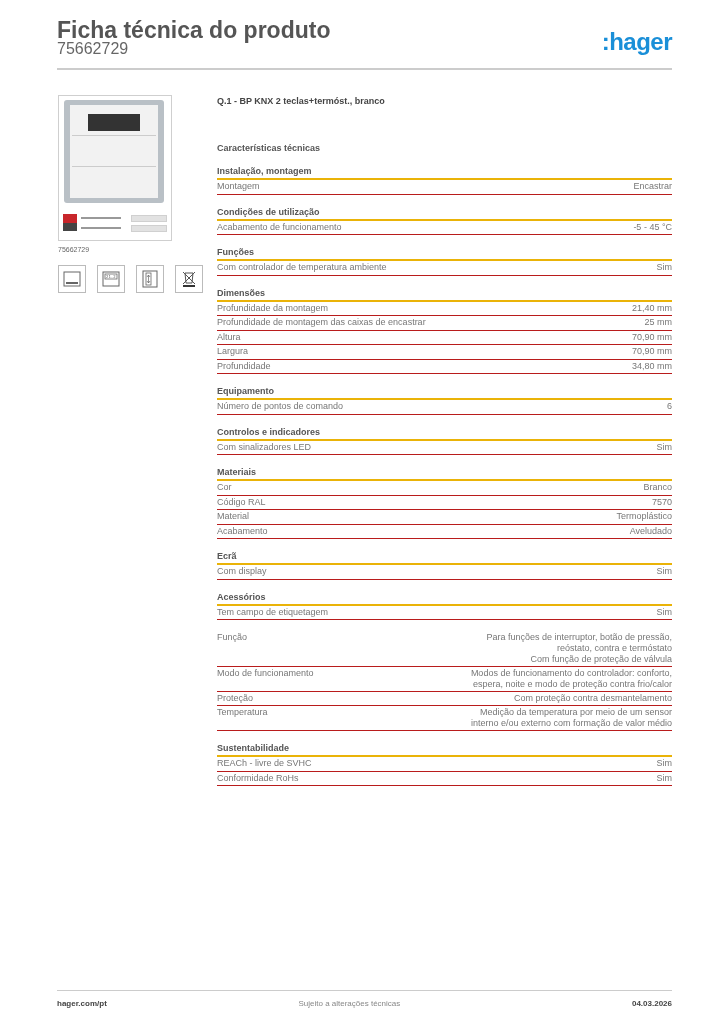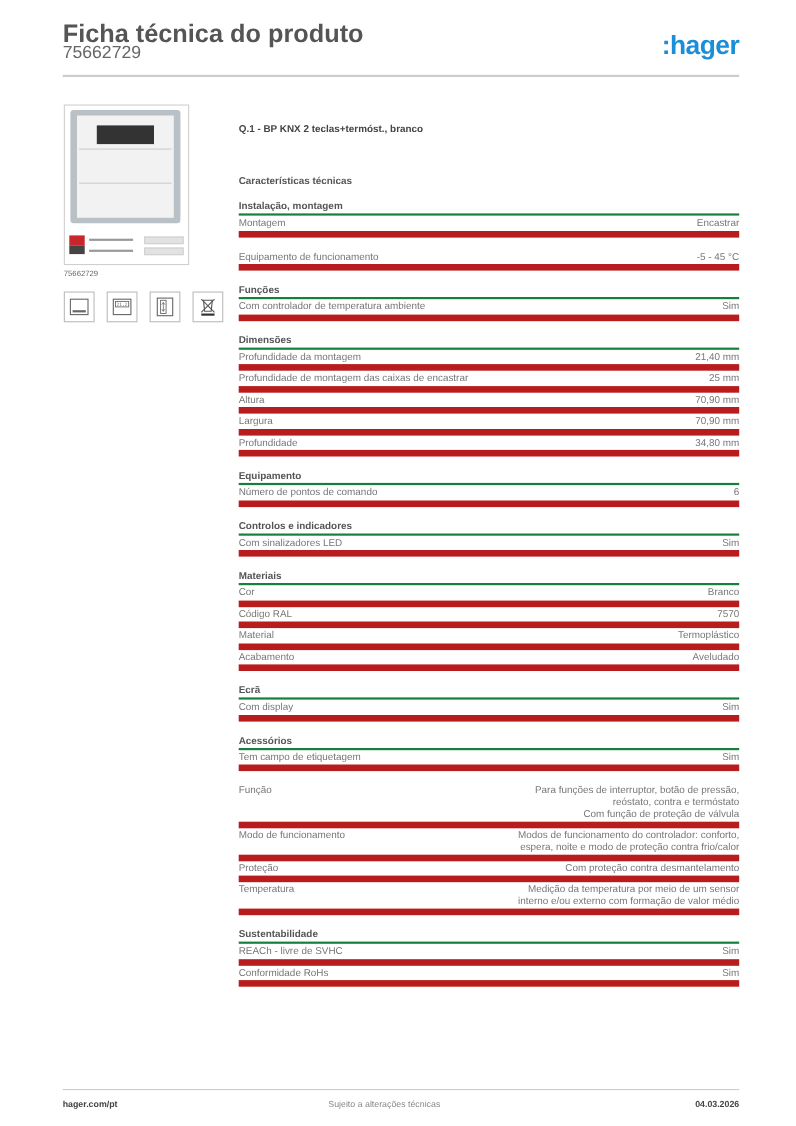--- a/index.html
+++ b/index.html
@@ -26,26 +26,26 @@
     .acc-dark { position: absolute; left: 4px; top: 127px; width: 14px; height: 8px; background: #444; }
     .screw { position: absolute; left: 22px; width: 40px; height: 2px; background: #999; }
     .s1 { top: 121px; } .s2 { top: 131px; }
     .dowel { position: absolute; left: 72px; width: 34px; height: 5px; background: #e2e2e2; border: 1px solid #d0d0d0; }
     .d1 { top: 119px; } .d2 { top: 129px; }
     .image-caption { font-size: 7px; color: #666; margin-top: 5px; }
     .icon-row { display: flex; gap: 11px; margin-top: 12px; }
     .feature-icon { width: 26px; height: 26px; border: 1px solid #bbb; display: flex; align-items: center; justify-content: center; }
     .feature-icon svg { width: 20px; height: 20px; }
 
-    .content { position: absolute; left: 217px; top: 112px; width: 455px; font-size: 9px; }
+    .content { position: absolute; left: 217px; top: 96px; width: 455px; font-size: 9px; }
     .product-name { font-weight: bold; color: #444; font-size: 9px; line-height: 11px; }
     .section-title { font-weight: bold; color: #555; margin-top: 36px; line-height: 11px; }
     .group { margin-top: 11px; }
-    .group-title { font-weight: bold; color: #555; line-height: 12px; border-bottom: 2px solid #15803d; padding-bottom: 1px; }
-    .row { display: flex; justify-content: space-between; border-bottom: 6px solid #b91c1c; color: #777; line-height: 13.5px; }
+    .group-title { font-weight: bold; color: #555; line-height: 12px; border-bottom: 2px solid #eab308; padding-bottom: 1px; }
+    .row { display: flex; justify-content: space-between; border-bottom: 1px solid #b91c1c; color: #777; line-height: 13.5px; }
     .row .val { text-align: right; }
     .row.multi .val { line-height: 11px; padding: 1px 0 1px; }
     .row.multi .key-label { line-height: 11px; padding-top: 1px; }
 
     .footer { position: absolute; left: 57px; top: 990px; width: 615px; }
     .footer-rule { height: 1px; background: #ccc; }
     .footer-row { display: flex; justify-content: space-between; font-size: 8px; margin-top: 8px; }
     .footer-url { font-weight: bold; color: #444; }
     .footer-note { color: #888; }
     .footer-date { font-weight: bold; color: #444; margin-left: 40px; }
@@ -113,22 +113,23 @@
   <div class="section-title">Características técnicas</div>
   <div id="groups">
       <div class="group">
         <div class="group-title">Instalação, montagem</div>
         <div class="row">
           <span class="key-label">Montagem</span>
           <span class="val">Encastrar</span>
         </div>
       </div>
       <div class="group">
-        <div class="row">
-          <span class="key-label">Equipamento de funcionamento</span>
+        <div class="group-title">Condições de utilização</div>
+        <div class="row">
+          <span class="key-label">Acabamento de funcionamento</span>
           <span class="val">-5 - 45 °C</span>
         </div>
       </div>
       <div class="group">
         <div class="group-title">Funções</div>
         <div class="row">
           <span class="key-label">Com controlador de temperatura ambiente</span>
           <span class="val">Sim</span>
         </div>
       </div>

